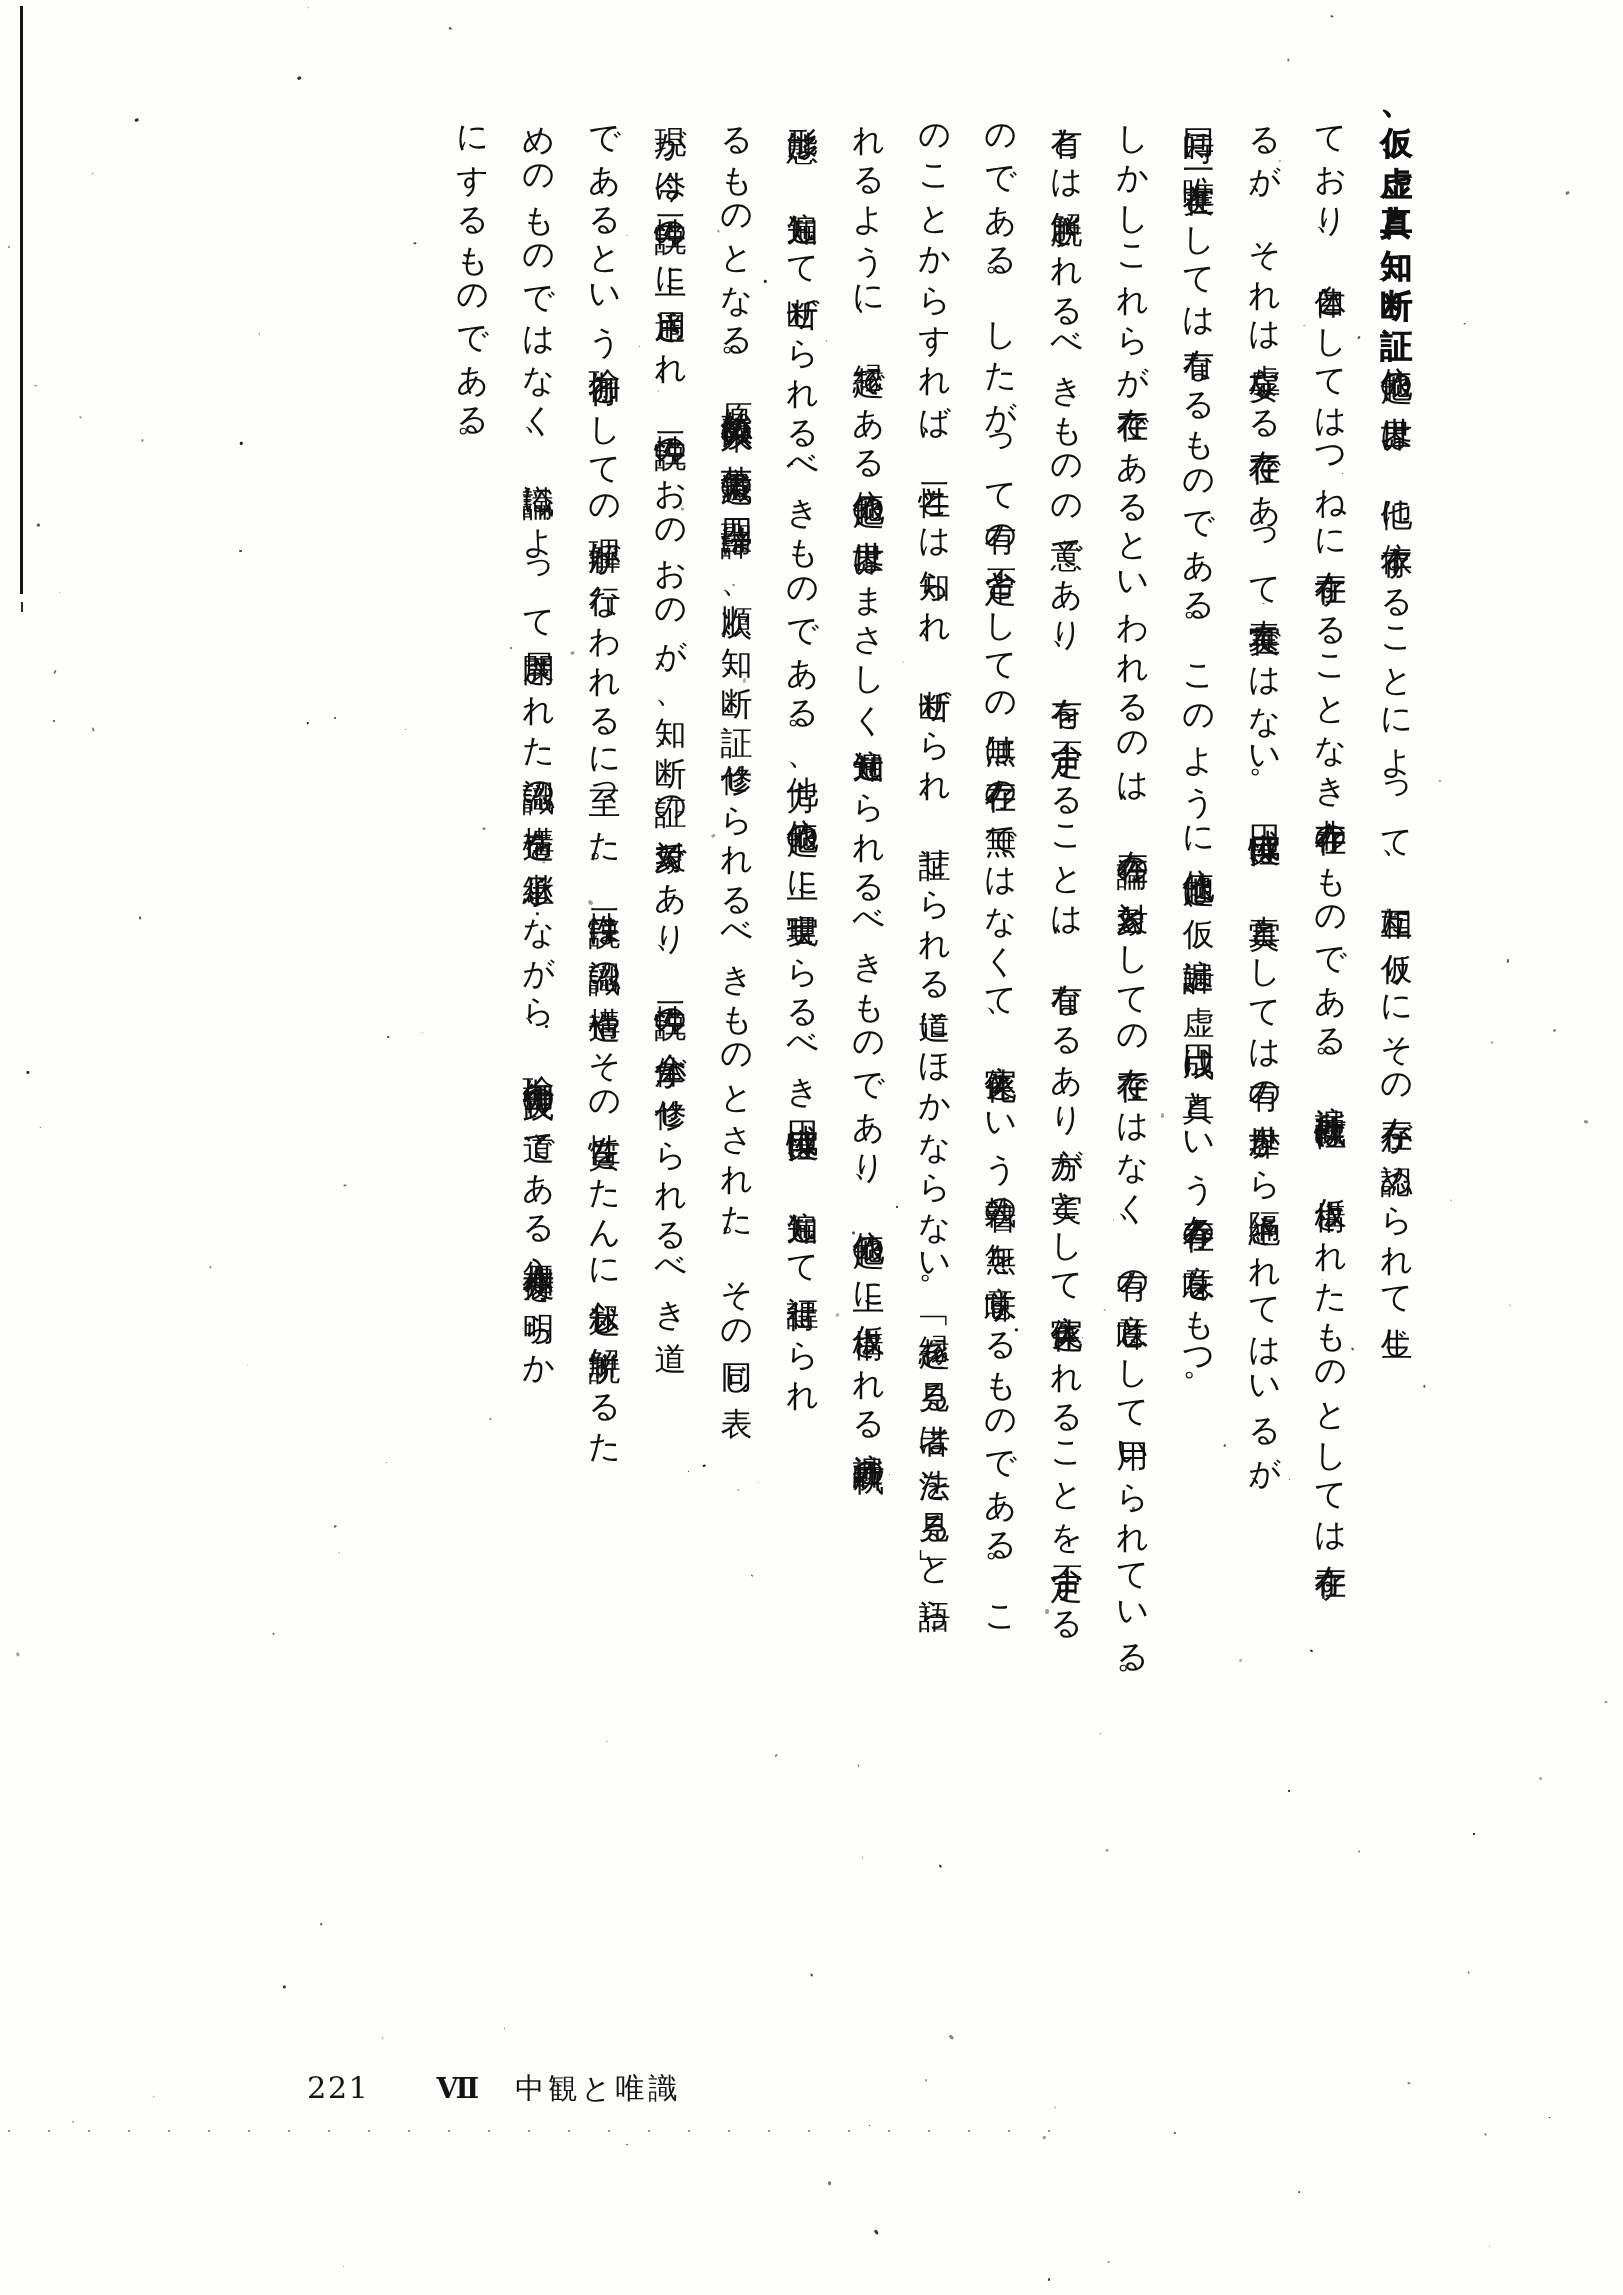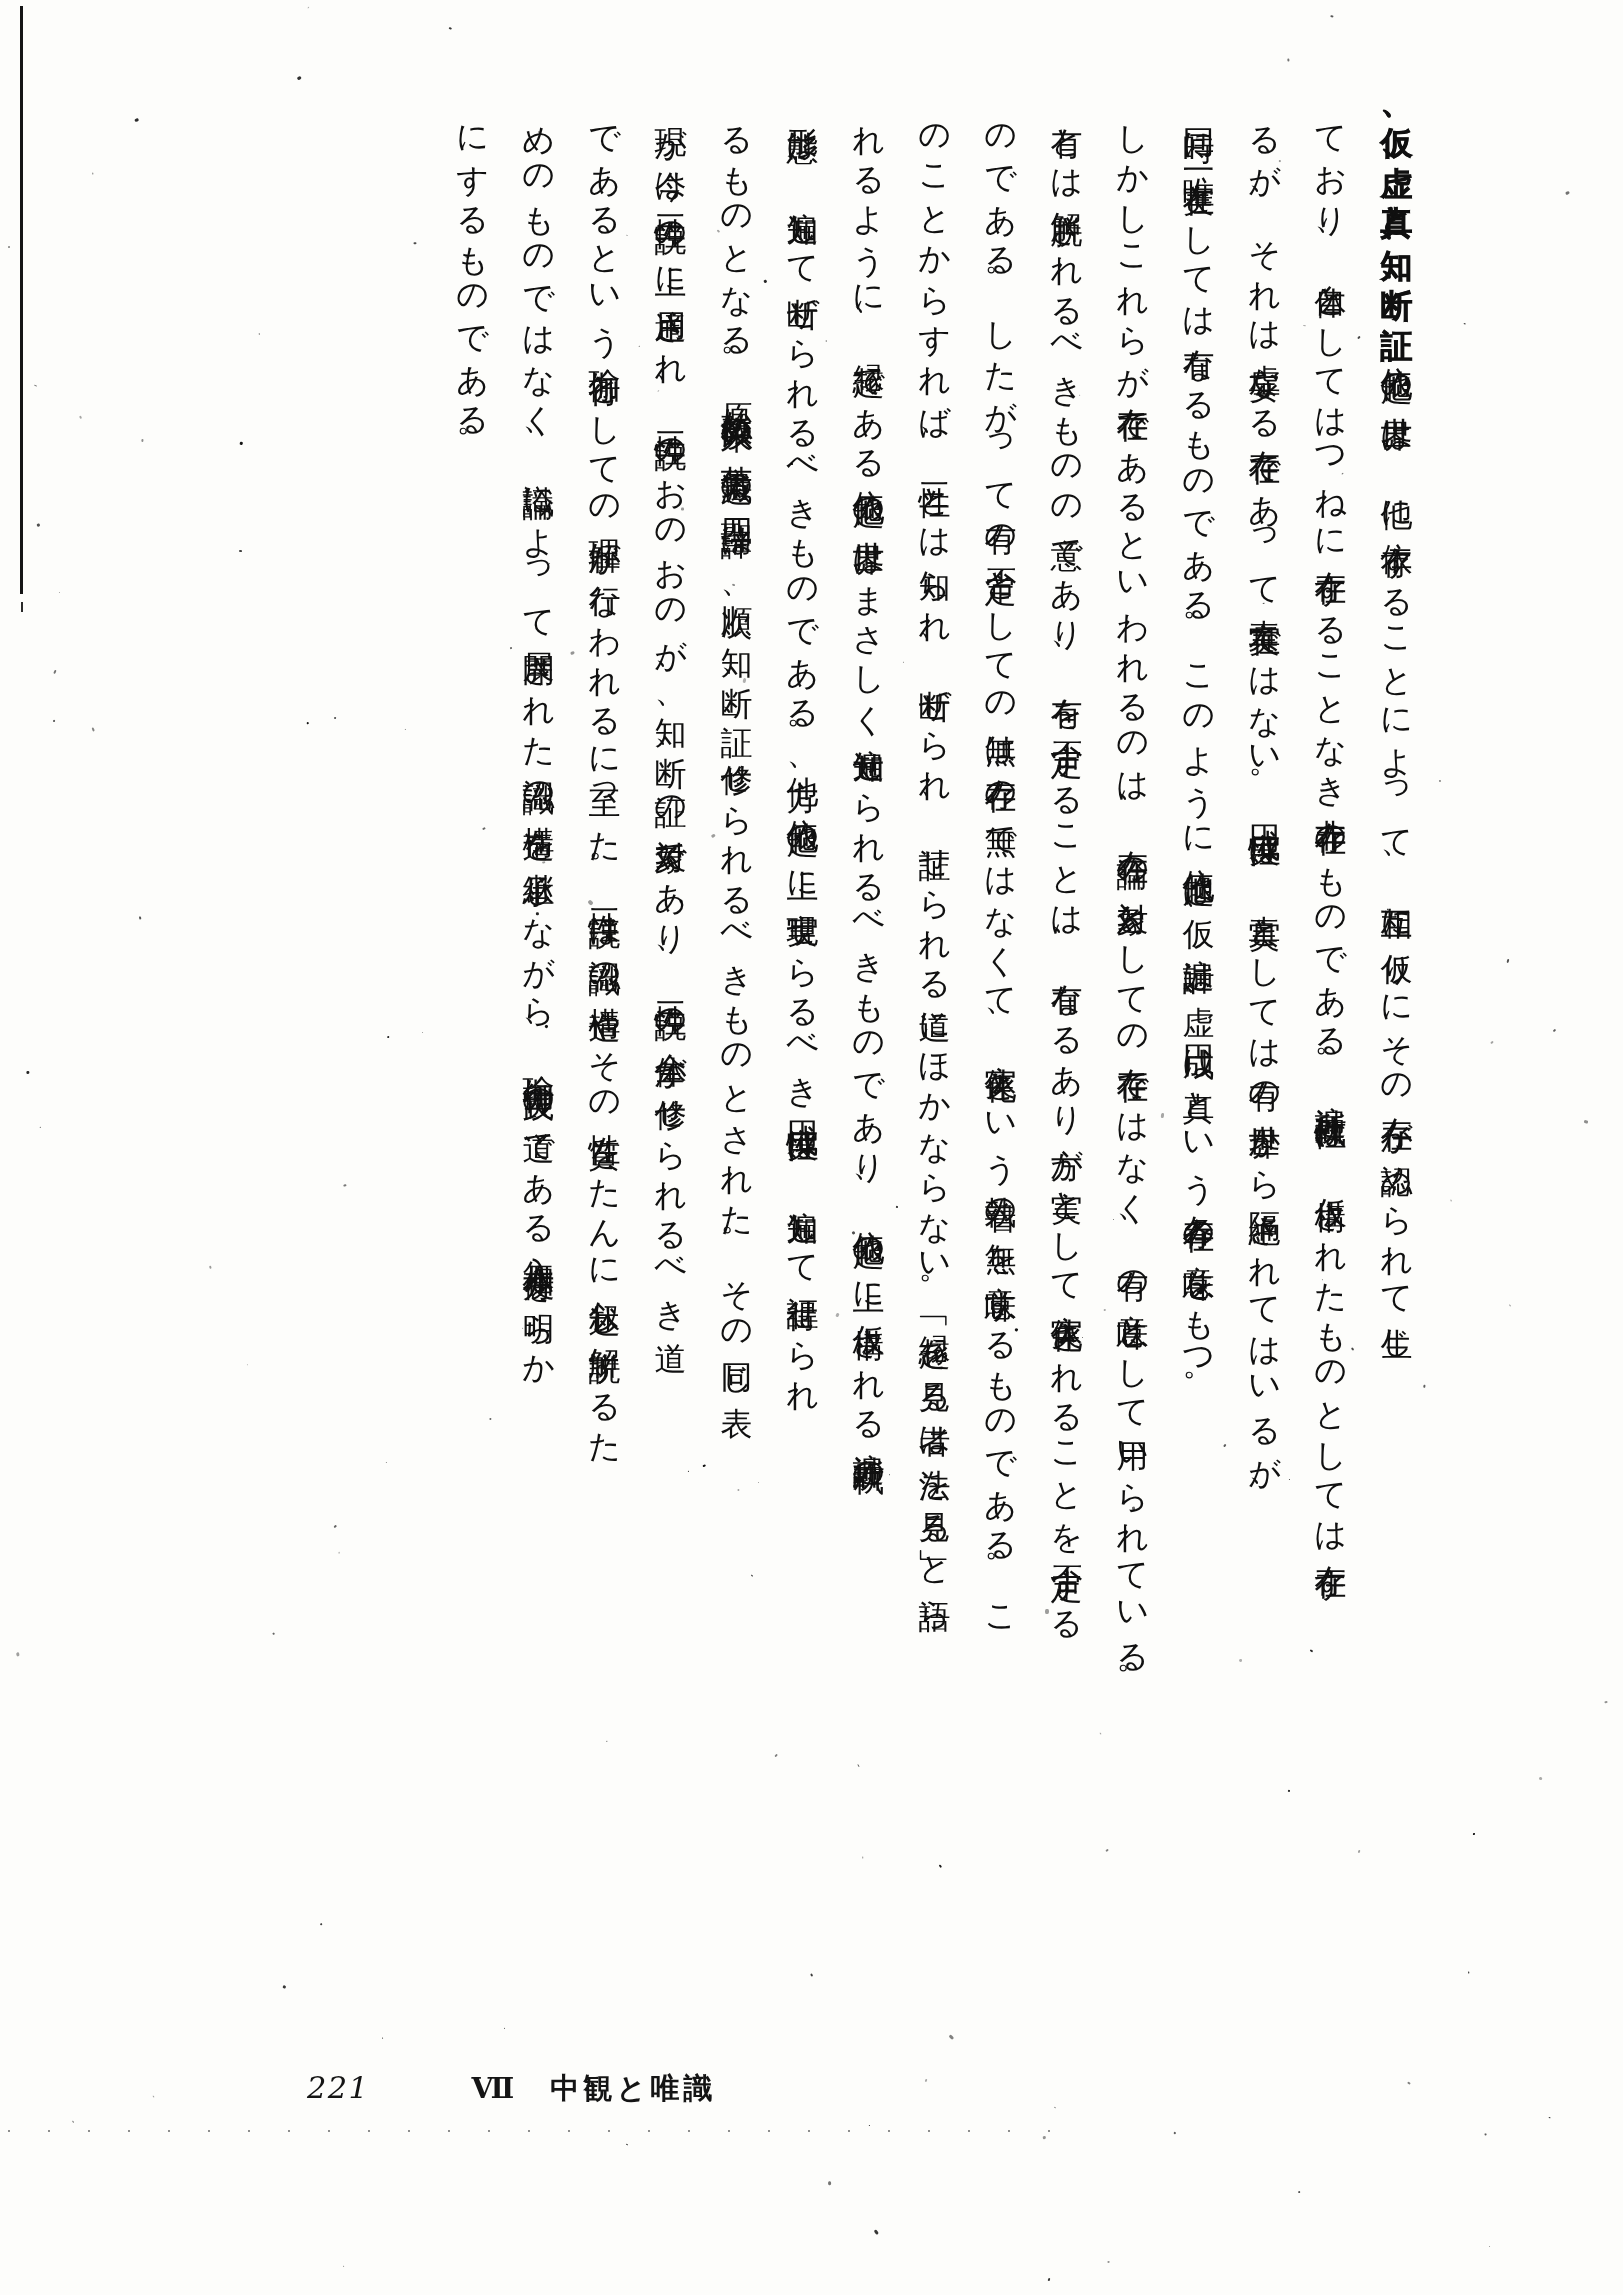--- a/index.html
+++ b/index.html
@@ -59,33 +59,32 @@
   
   .page-footer {
     position: absolute;
     left: 307px;
     top: 2069px;
     font-size: 30.5px;
     white-space: nowrap;
     color: #141414;
   }
   .page-number {
-    font-style: italic;
     letter-spacing: 1.4px;
-    margin-right: 102px;
+    margin-right: 67px;
   }
   .chapter-numeral {
     font-weight: 700;
     margin-right: 36px;
     font-size: 28px;
   }
   .chapter-title {
     font-size: 29px;
     letter-spacing: 4.2px;
-    font-weight: 700;
+    font-weight: 400;
   }
 
   
   #noise { position: absolute; inset: 0; pointer-events: none; }
   .speck {
     position: absolute;
     background: #000;
     border-radius: 40%;
   }
   .dust-row {

